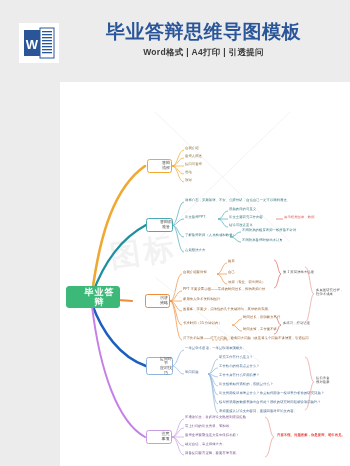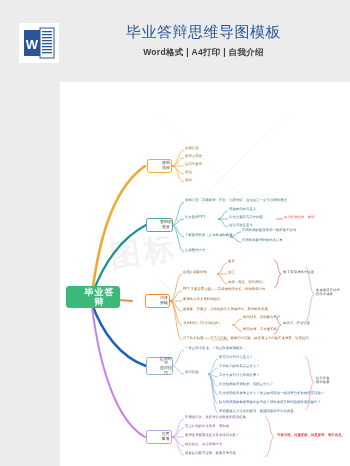--- a/index.html
+++ b/index.html
@@ -22,21 +22,21 @@
     background:#ffffff;
     display:flex;align-items:center;justify-content:center;
   }
   .word-logo svg{display:block;}
 
   .title-wrap{
     position:absolute;left:96px;top:22px;width:215px;
     text-align:center;
   }
   .main-title{
-    font-size:15px;font-weight:normal;color:#2a5699;
+    font-size:19px;font-weight:bold;color:#2a5699;
     letter-spacing:.5px;line-height:20px;
     white-space:nowrap;
   }
   .sub-title{
     margin-top:5px;
     font-size:8.5px;color:#3a3a3a;font-weight:bold;
     letter-spacing:.3px;white-space:nowrap;
   }
 
   
@@ -114,21 +114,21 @@
           <rect x="20" y="17" width="10" height="1.3"></rect>
           <rect x="20" y="20" width="10" height="1.3"></rect>
           <rect x="20" y="23" width="10" height="1.3"></rect>
           <rect x="20" y="26" width="10" height="1.3"></rect>
         </g>
       </svg>
     </div>
 
     <div class="title-wrap">
       <div class="main-title">毕业答辩思维导图模板</div>
-      <div class="sub-title">Word格式 | A4打印 | 自我介绍</div>
+      <div class="sub-title">Word格式 | A4打印 | 引透提问</div>
     </div>
   </div>
 
   <div class="card">
 
     <div class="watermark">图标</div>
 
     <svg class="map-svg" width="290" height="384" viewBox="0 0 290 384">
 
       <g fill="none" stroke-linecap="round">

